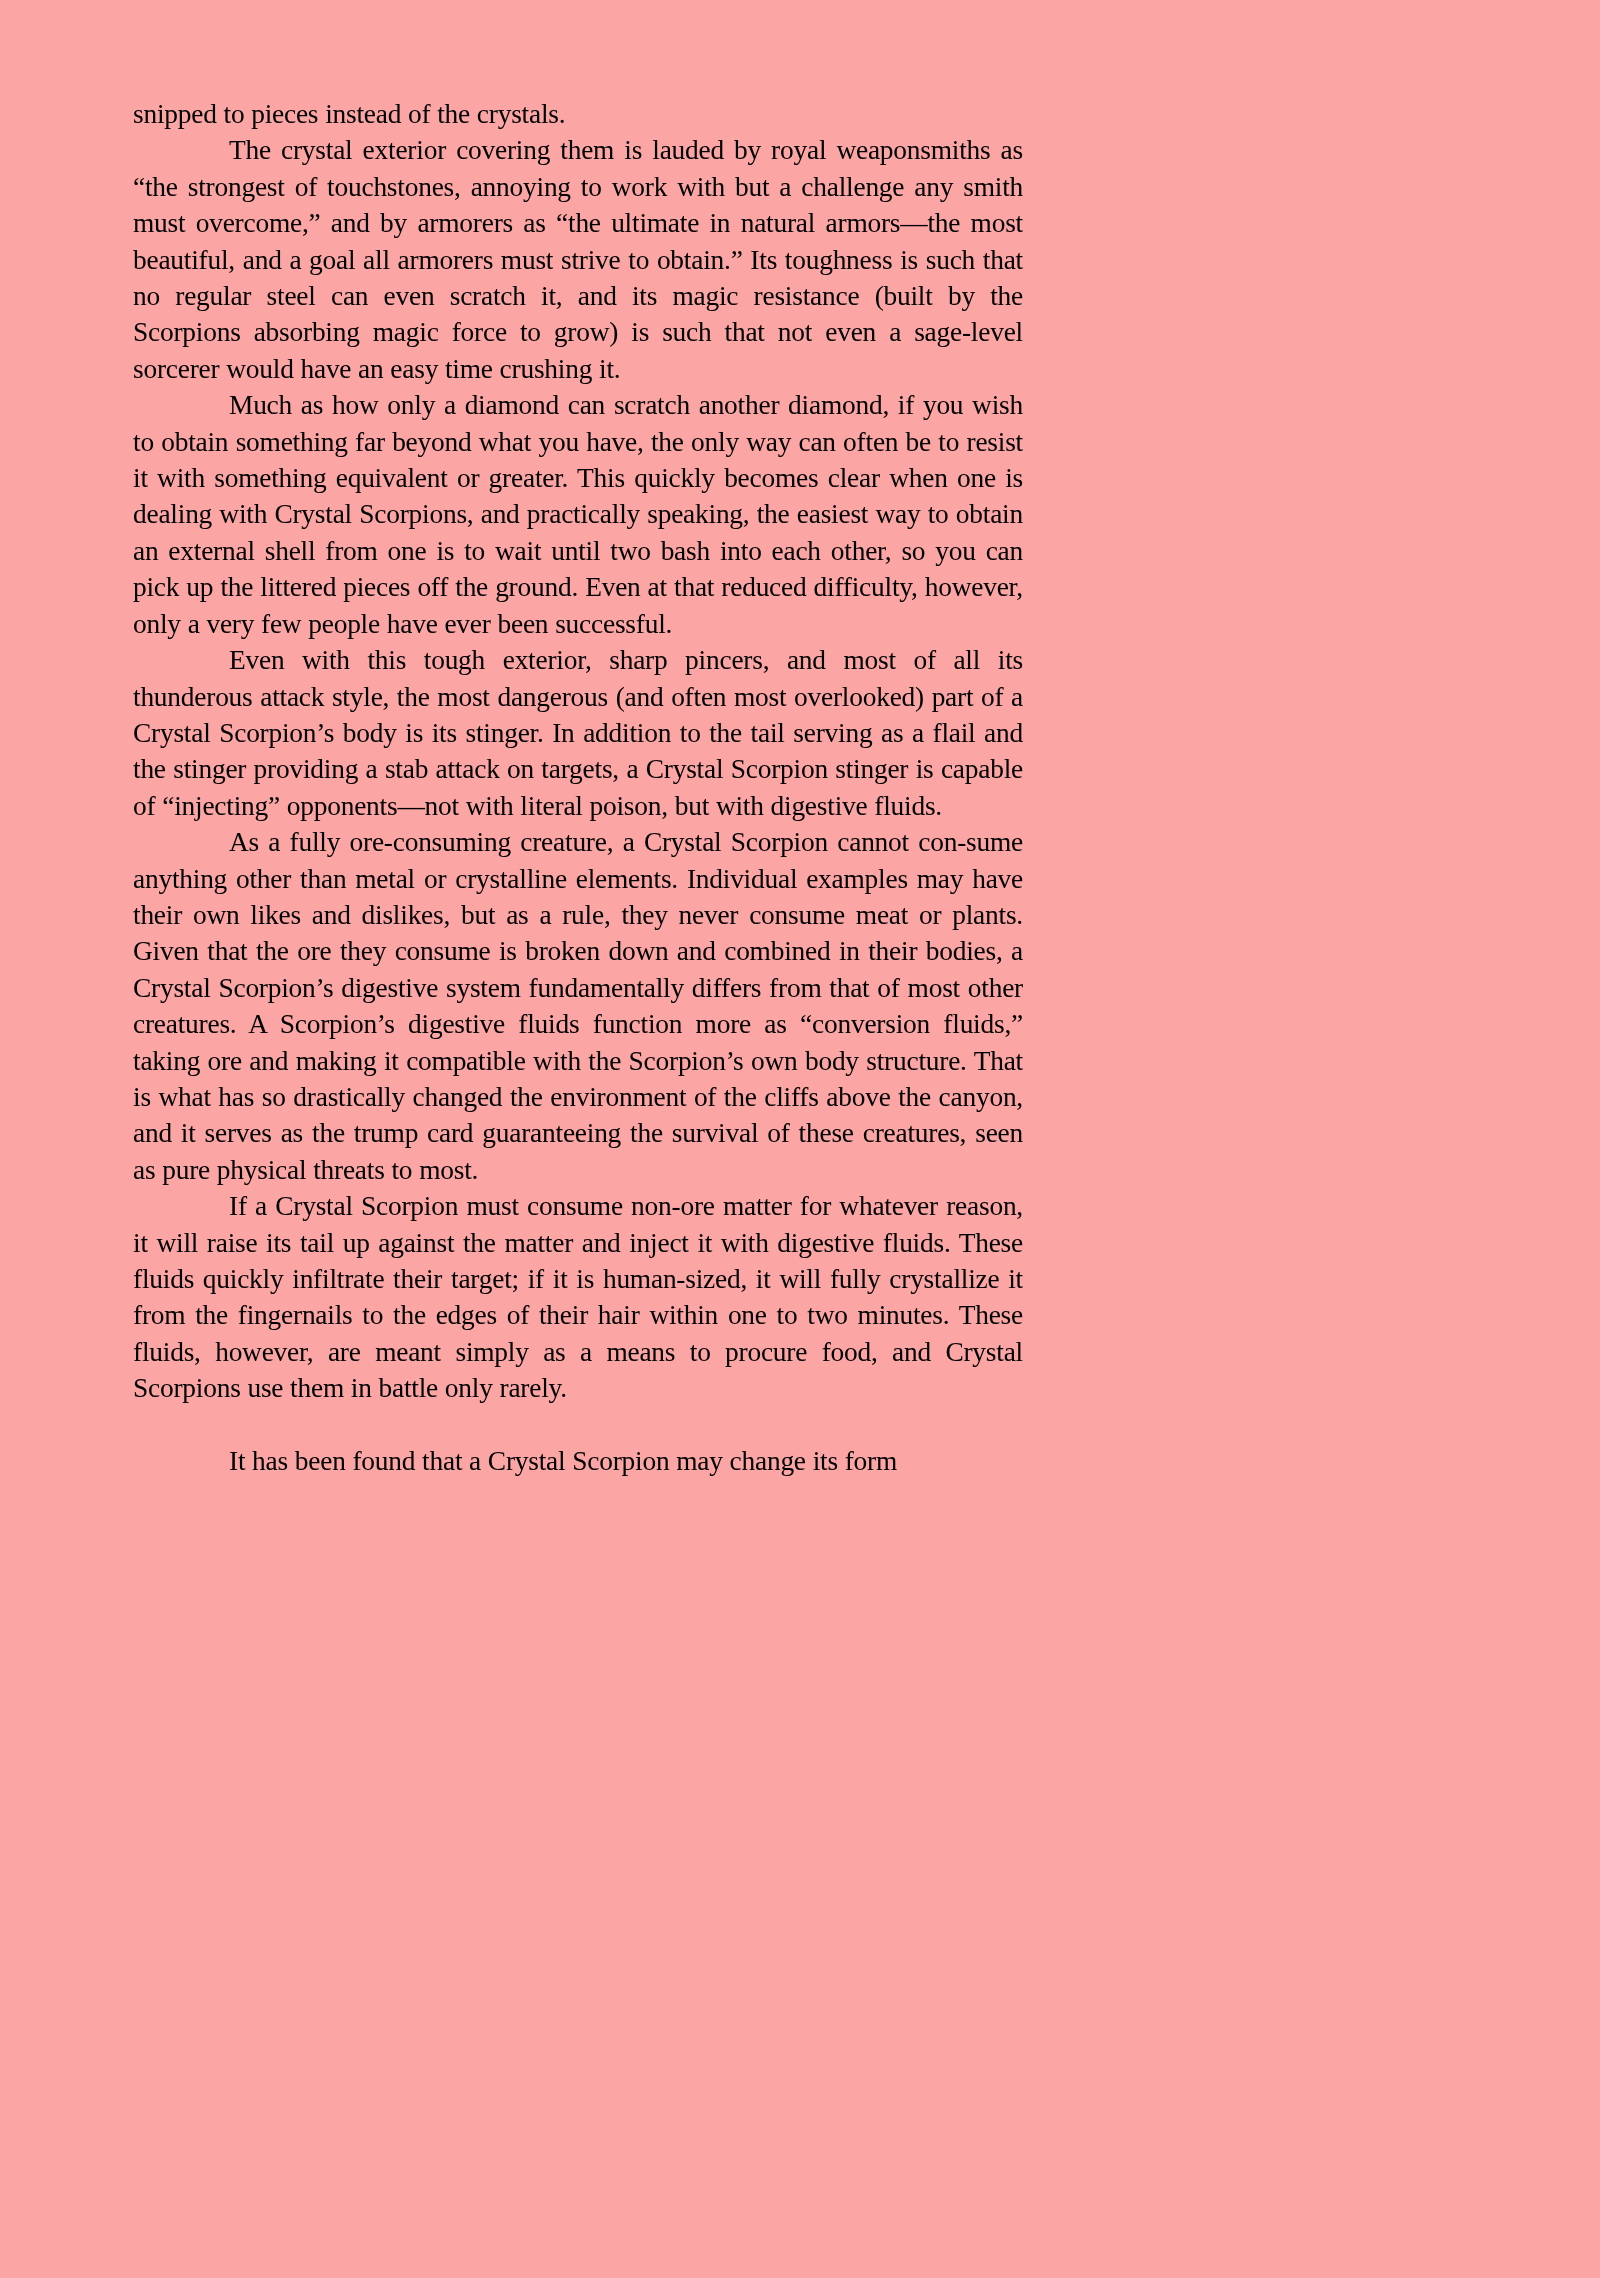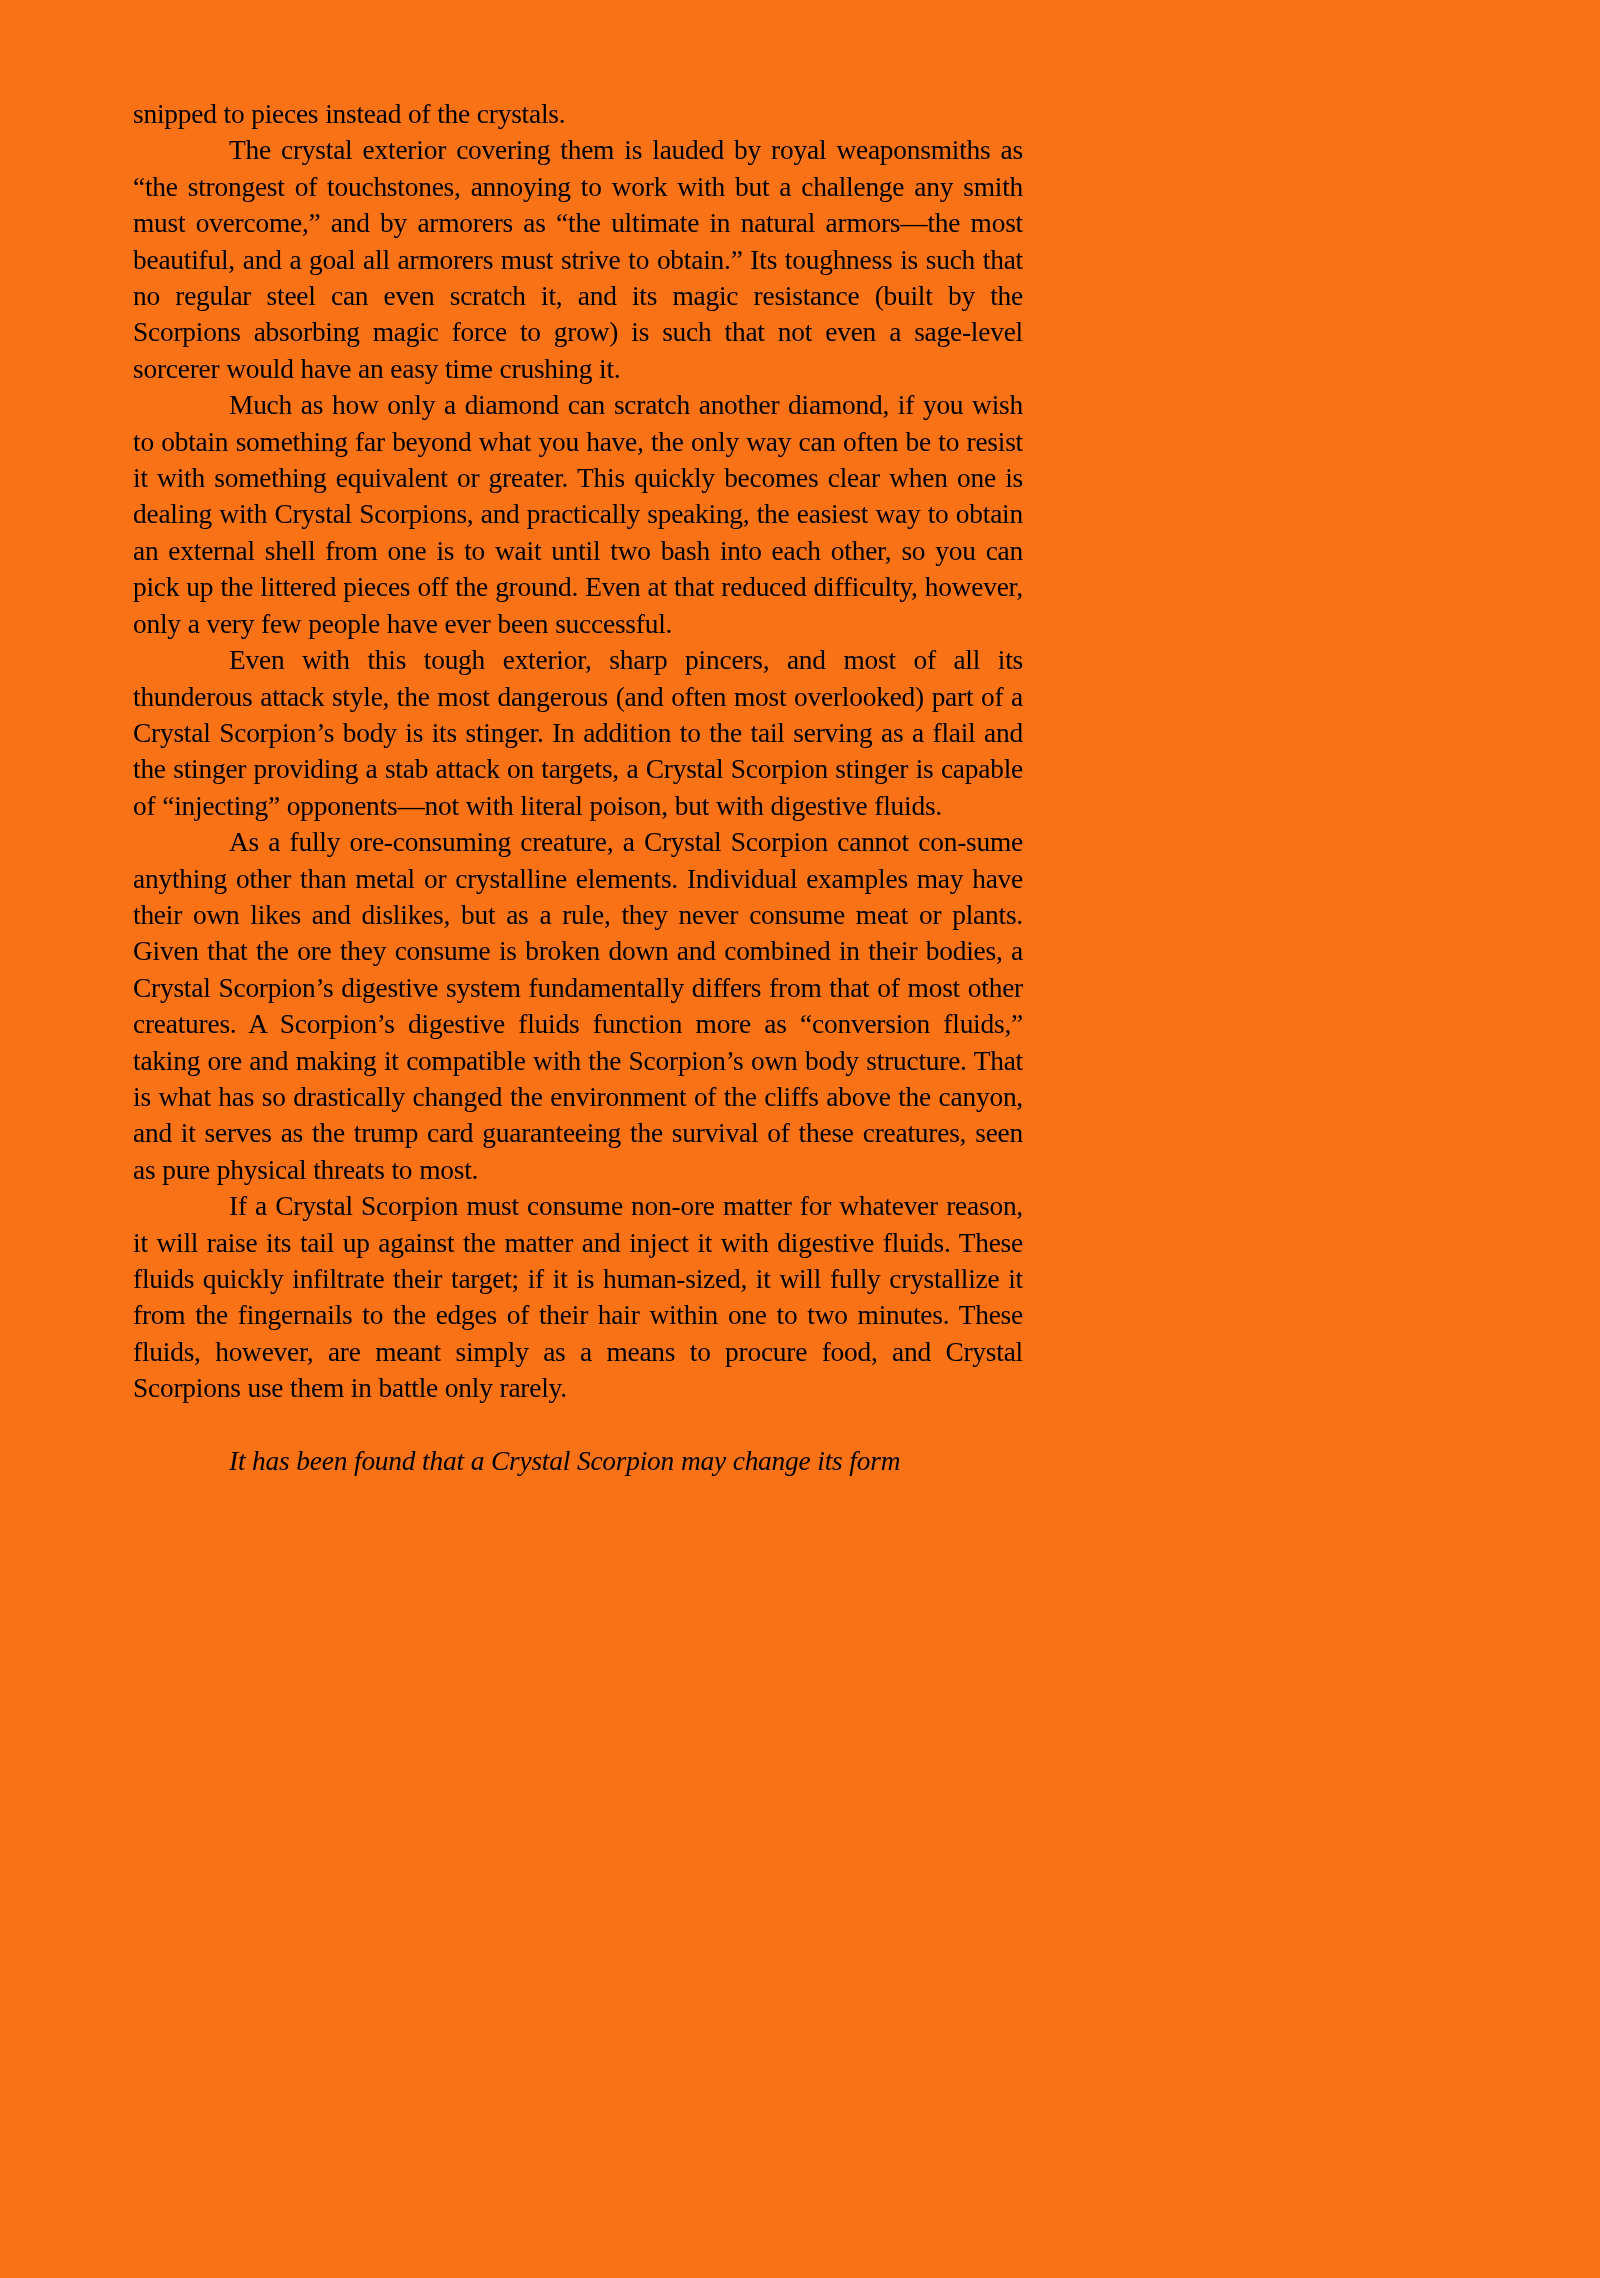--- a/index.html
+++ b/index.html
@@ -14,21 +14,21 @@
     overflow: hidden;
     font-family: "Liberation Serif", "DejaVu Serif", serif;
   }
 
   #page {
     position: absolute;
     left: 0;
     top: 0;
     width: 1600px;
     height: 2278px;
-    background: #f97316;
+    background: #fca5a5;
   }
 
   #text-column {
     position: absolute;
     left: 133px;
     top: 96px;
     width: 890px;
   }
 
   p.para {
@@ -45,21 +45,20 @@
     -webkit-font-smoothing: antialiased;
   }
 
   p.para.indent {
     text-indent: 96px;
   }
 
   
   p.para.spaced-above {
     margin-top: 36.4px;
-    font-style: italic;
   }
 
   
   p.para.tail {
     text-align: left;
   }
 </style>
 </head>
 <body>
 

